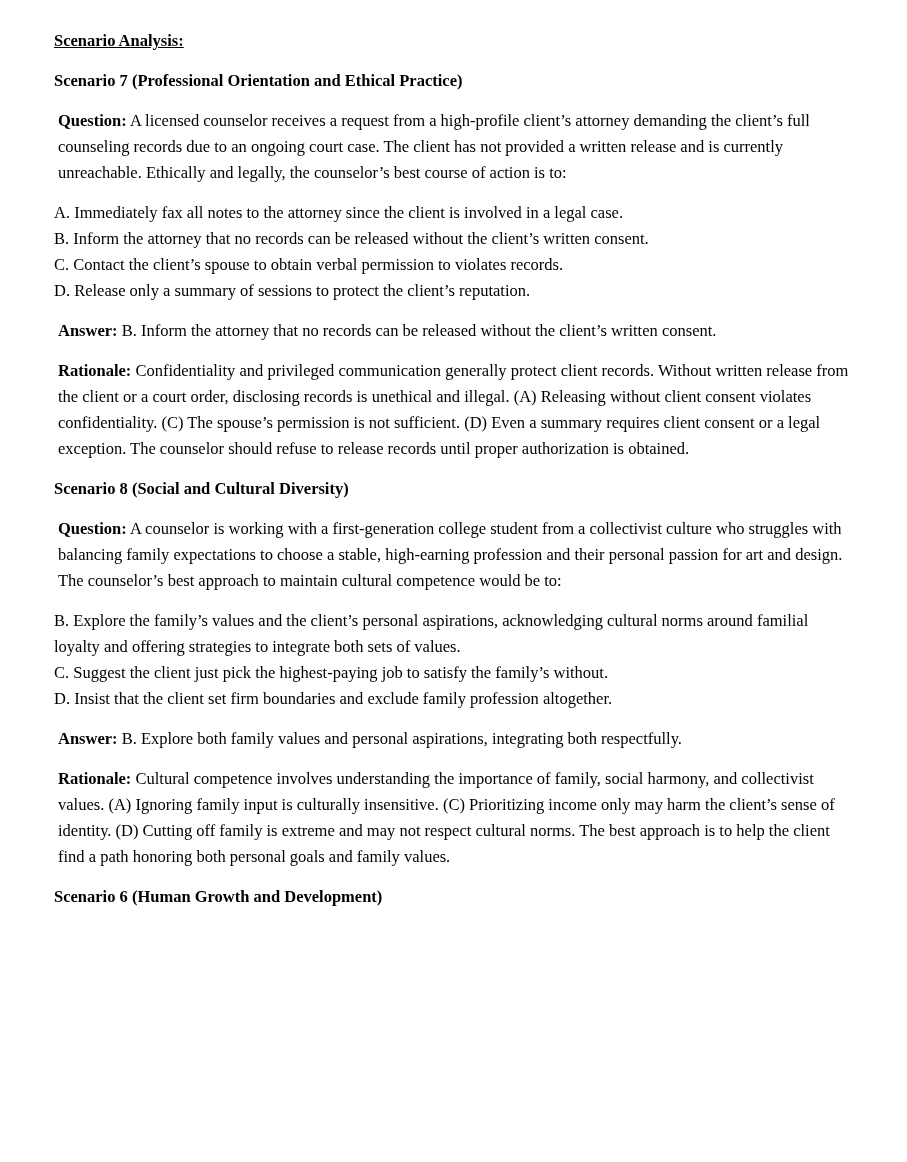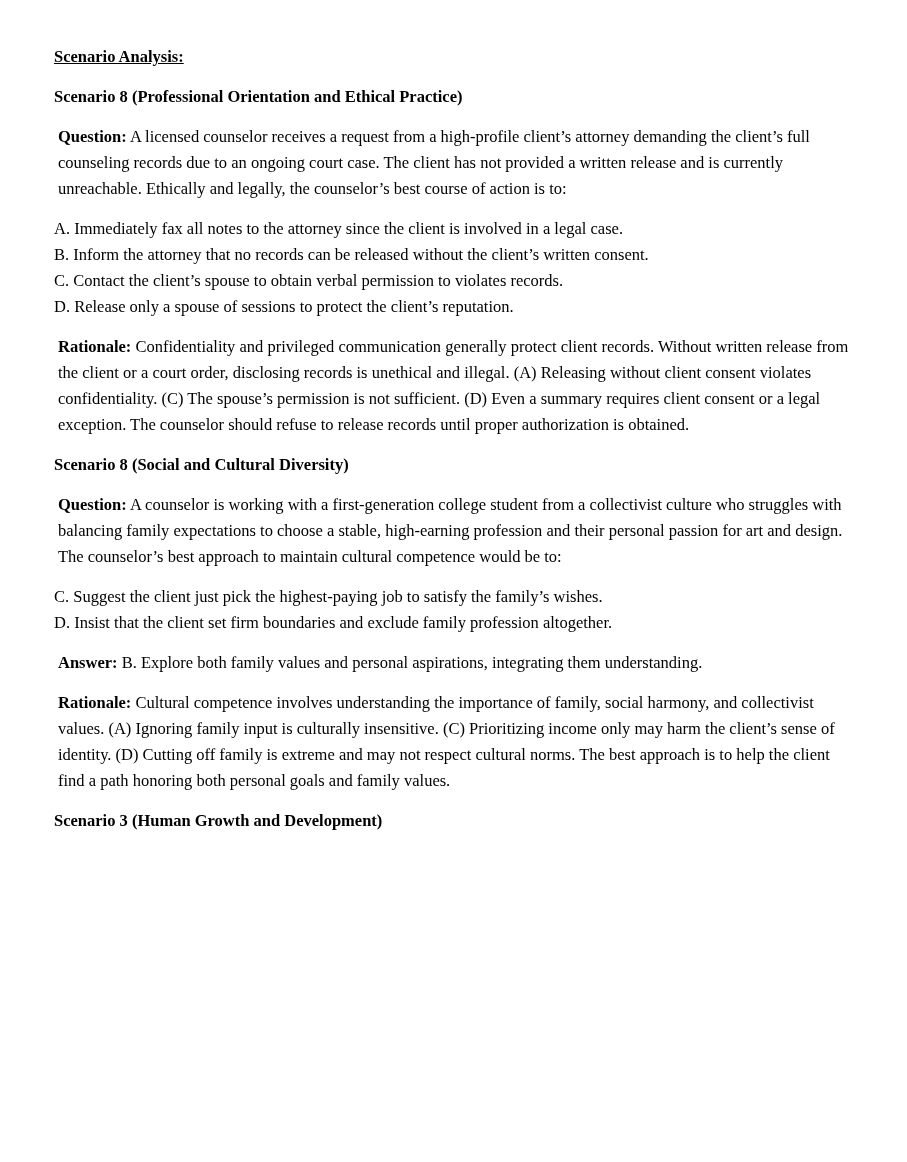--- a/index.html
+++ b/index.html
@@ -6,21 +6,21 @@
     margin: 0;
     padding: 0;
     background: #ffffff;
   }
   .page {
     position: relative;
     width: 907px;
     height: 1162px;
     background: #ffffff;
     box-sizing: border-box;
-    padding: 44px 53px 0 54px;
+    padding: 28px 53px 0 54px;
     font-family: "Liberation Serif", "DejaVu Serif", serif;
     font-size: 16.5px;
     line-height: 26px;
     color: #000000;
     overflow: hidden;
   }
   .content {
     width: 800px;
   }
   .doc-title {
@@ -43,43 +43,45 @@
   }
 </style>
 </head>
 <body>
 
 <div class="page">
   <div class="content">
 
     <p class="doc-title">Scenario Analysis:</p>
 
-    <p class="scenario-heading">Scenario 8 (Professional Orientation and Ethical Practice)</p>
+    <p class="scenario-heading">Scenario 7 (Professional Orientation and Ethical Practice)</p>
 
     <p class="para"><span class="bold-label">Question:</span><span> A licensed counselor receives a request from a high-profile client’s attorney demanding the client’s full counseling records due to an ongoing court case. The client has not provided a written release and is currently unreachable. Ethically and legally, the counselor’s best course of action is to:</span></p>
 
     <div class="options">
       <div>A. Immediately fax all notes to the attorney since the client is involved in a legal case.</div>
       <div>B. Inform the attorney that no records can be released without the client’s written consent.</div>
       <div>C. Contact the client’s spouse to obtain verbal permission to violates records.</div>
-      <div>D. Release only a spouse of sessions to protect the client’s reputation.</div>
+      <div>D. Release only a summary of sessions to protect the client’s reputation.</div>
     </div>
 
+    <p class="para"><span class="bold-label">Answer:</span><span> B. Inform the attorney that no records can be released without the client’s written consent.</span></p>
 
     <p class="para"><span class="bold-label">Rationale:</span><span> Confidentiality and privileged communication generally protect client records. Without written release from the client or a court order, disclosing records is unethical and illegal. (A) Releasing without client consent violates confidentiality. (C) The spouse’s permission is not sufficient. (D) Even a summary requires client consent or a legal exception. The counselor should refuse to release records until proper authorization is obtained.</span></p>
 
     <p class="scenario-heading">Scenario 8 (Social and Cultural Diversity)</p>
 
     <p class="para"><span class="bold-label">Question:</span><span> A counselor is working with a first-generation college student from a collectivist culture who struggles with balancing family expectations to choose a stable, high-earning profession and their personal passion for art and design. The counselor’s best approach to maintain cultural competence would be to:</span></p>
 
     <div class="options">
-      <div>C. Suggest the client just pick the highest-paying job to satisfy the family’s wishes.</div>
+      <div>B. Explore the family’s values and the client’s personal aspirations, acknowledging cultural norms around familial loyalty and offering strategies to integrate both sets of values.</div>
+      <div>C. Suggest the client just pick the highest-paying job to satisfy the family’s without.</div>
       <div>D. Insist that the client set firm boundaries and exclude family profession altogether.</div>
     </div>
 
-    <p class="para"><span class="bold-label">Answer:</span><span> B. Explore both family values and personal aspirations, integrating them understanding.</span></p>
+    <p class="para"><span class="bold-label">Answer:</span><span> B. Explore both family values and personal aspirations, integrating both respectfully.</span></p>
 
     <p class="para"><span class="bold-label">Rationale:</span><span> Cultural competence involves understanding the importance of family, social harmony, and collectivist values. (A) Ignoring family input is culturally insensitive. (C) Prioritizing income only may harm the client’s sense of identity. (D) Cutting off family is extreme and may not respect cultural norms. The best approach is to help the client find a path honoring both personal goals and family values.</span></p>
 
-    <p class="scenario-heading">Scenario 3 (Human Growth and Development)</p>
+    <p class="scenario-heading">Scenario 6 (Human Growth and Development)</p>
 
   </div>
 </div>
 
 </body></html>

